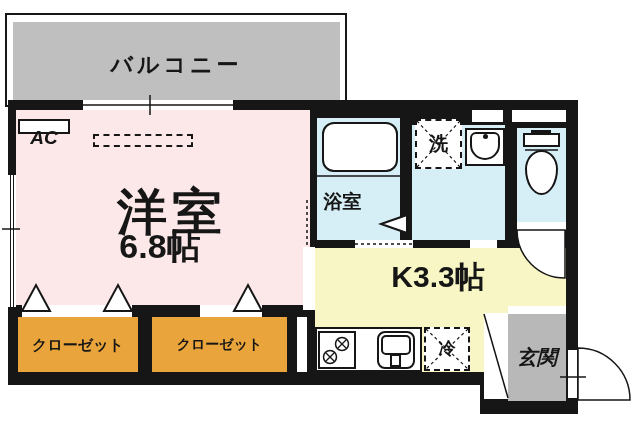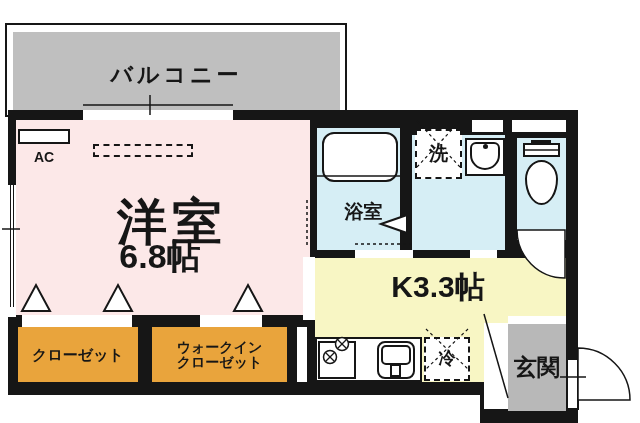--- a/index.html
+++ b/index.html
@@ -1,18 +1,18 @@
 <!DOCTYPE html>
 <html><head>
 <meta charset="utf-8">
 <style>
   html,body{margin:0;padding:0;background:#fff;}
   #plan{position:relative;width:640px;height:423px;background:#ffffff;overflow:hidden;
         font-family:"Liberation Sans","DejaVu Sans",sans-serif;}
-  .abs{position:absolute;box-sizing:border-box;margin-top:10px;}
+  .abs{position:absolute;box-sizing:border-box;}
   .lbl{font-weight:bold;color:#161616;text-align:center;line-height:1.05;white-space:nowrap;}
   .cc{display:flex;align-items:center;justify-content:center;flex-direction:column;}
   svg{position:absolute;left:0;top:0;}
 </style>
 </head>
 <body>
 
 <div id="plan">
 
   <div class="abs" style="left:5px;top:13px;width:342px;height:94px;border:2px solid #161616;"></div>
@@ -28,68 +28,67 @@
   <div class="abs" style="left: 412px; top: 125px; width: 93px; height: 115px; background-color: rgb(214, 238, 245);"></div>
   <div class="abs" style="left: 517px; top: 128px; width: 49px; height: 94px; background-color: rgb(214, 238, 245);"></div>
   <div class="abs" style="left:517px;top:222px;width:49px;height:8px;background:#fff;"></div>
   <div class="abs" style="left: 315px; top: 248px; width: 251px; height: 124px; background-color: rgb(248, 246, 196);"></div>
   <div class="abs" style="left:303px;top:247px;width:12px;height:63px;background:#fff;"></div>
 
   <div class="abs cc" style="left: 18px; top: 317px; width: 120px; height: 55px; background-color: rgb(233, 164, 60);">
     <span class="lbl" style="font-size:15px;">クローゼット</span>
   </div>
   <div class="abs cc" style="left: 152px; top: 317px; width: 135px; height: 55px; background-color: rgb(233, 164, 60);">
-    <span class="lbl" style="font-size:14px;">ウォークイン</span>
     <span class="lbl" style="font-size:14px;">クローゼット</span>
   </div>
   <div class="abs" style="left:297px;top:317px;width:10px;height:55px;background:#fff;"></div>
 
   <div class="abs" style="left:315px;top:327px;width:107px;height:45px;background:#fff;border:2px solid #161616;"></div>
   <div class="abs" style="left:318px;top:331px;width:38px;height:38px;background:#fff;border:2px solid #161616;"></div>
   <div class="abs" style="left:377px;top:331px;width:38px;height:38px;background:#fff;border:2px solid #161616;border-radius:8px;"></div>
   <div class="abs" style="left:381px;top:335px;width:30px;height:20px;border:2px solid #161616;border-radius:5px;"></div>
   <div class="abs" style="left:390px;top:354px;width:11px;height:13px;border:2px solid #161616;background:#fff;"></div>
 
   <div class="abs cc" style="left:424px;top:327px;width:46px;height:44px;background:#fff;border:2px dashed #161616;">
     <span class="lbl" style="font-size:17px;">冷</span>
   </div>
 
   <div class="abs" style="left:484px;top:313px;width:24px;height:86px;background:#fff;"></div>
   <div class="abs" style="left:508px;top:306px;width:58px;height:8px;background:#fff;"></div>
   <div class="abs cc" style="left: 508px; top: 314px; width: 58px; height: 87px; background-color: rgb(184, 184, 184);">
-    <span class="lbl" style="font-size:23px;">玄関</span>
+    <span class="lbl" style="font-size:20px;font-style:italic;">玄関</span>
   </div>
   <div class="abs" style="left:566px;top:348px;width:13px;height:52px;background:#fff;border:2px solid #161616;"></div>
 
   <div class="abs" style="left:83px;top:100px;width:150px;height:10px;background:#fff;"></div>
   <div class="abs" style="left:8px;top:175px;width:8px;height:132px;background:#fff;"></div>
   <div class="abs" style="left:472px;top:110px;width:31px;height:12px;background:#fff;"></div>
   <div class="abs" style="left:512px;top:110px;width:54px;height:12px;background:#fff;"></div>
   <div class="abs" style="left:22px;top:305px;width:110px;height:12px;background:#fff;"></div>
   <div class="abs" style="left:200px;top:305px;width:62px;height:12px;background:#fff;"></div>
   <div class="abs" style="left:355px;top:240px;width:58px;height:8px;background:#fff;"></div>
   <div class="abs" style="left:470px;top:240px;width:27px;height:8px;background:#fff;"></div>
 
   <div class="abs" style="left:322px;top:122px;width:76px;height:50px;background:#fff;border:2px solid #161616;border-radius:12px;"></div>
   <div class="abs" style="left:18px;top:119px;width:52px;height:15px;background:#fff;border:2px solid #161616;"></div>
-  <div class="abs lbl" style="left:18px;top:140px;width:52px;font-size:14px;">AC</div>
+  <div class="abs lbl" style="left:18px;top:128px;width:52px;font-size:19px;font-style:italic;">AC</div>
   <div class="abs" style="left:93px;top:134px;width:100px;height:13px;border:2px dashed #161616;"></div>
   <div class="abs cc" style="left:415px;top:119px;width:47px;height:50px;background:#fff;border:2px dashed #161616;">
     <span class="lbl" style="font-size:19px;">洗</span>
   </div>
   <div class="abs" style="left:465px;top:128px;width:40px;height:38px;background:#fff;border:2px solid #161616;"></div>
   <div class="abs" style="left:470px;top:132px;width:30px;height:28px;border:2px solid #161616;border-radius:6px 6px 15px 15px;background:#fff;"></div>
   <div class="abs" style="left:483px;top:134px;width:5px;height:5px;background:#161616;border-radius:50%;"></div>
   <div class="abs" style="left:523px;top:133px;width:37px;height:14px;background:#fff;border:2px solid #161616;"></div>
   <div class="abs" style="left:531px;top:130px;width:20px;height:5px;background:#161616;"></div>
   <div class="abs" style="left:525px;top:150px;width:33px;height:45px;background:#fff;border:2px solid #161616;border-radius:50% 50% 50% 50% / 42% 42% 58% 58%;"></div>
 
   <div class="abs lbl" style="left:72px;top:186px;width:200px;font-size:50px;letter-spacing:5px;">洋室</div>
   <div class="abs lbl" style="left:60px;top:229px;width:200px;font-size:34px;">6.8帖</div>
-  <div class="abs lbl" style="left:322px;top:192px;width:83px;font-size:19px;">浴室</div>
+  <div class="abs lbl" style="left:301px;top:192px;width:83px;font-size:19px;">浴室</div>
   <div class="abs lbl" style="left:328px;top:261px;width:220px;font-size:30px;">K3.3帖</div>
 
   <svg width="640" height="423" viewBox="0 0 640 423">
 
     <line x1="83" y1="105" x2="233" y2="105" stroke="#161616" stroke-width="1.5"></line>
     <line x1="150" y1="95" x2="150" y2="115" stroke="#161616" stroke-width="1.5"></line>
 
     <line x1="10.5" y1="175" x2="10.5" y2="307" stroke="#161616" stroke-width="1"></line>
     <line x1="13.5" y1="175" x2="13.5" y2="307" stroke="#161616" stroke-width="1"></line>
     <line x1="2" y1="229" x2="20" y2="229" stroke="#161616" stroke-width="1.5"></line>

